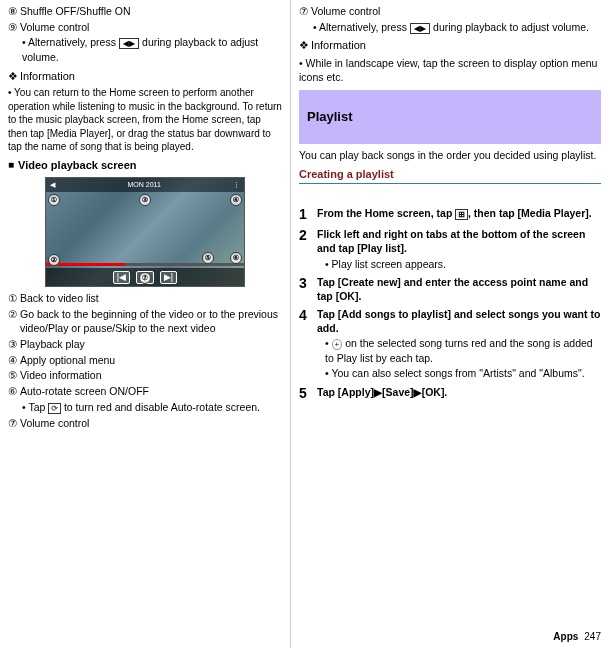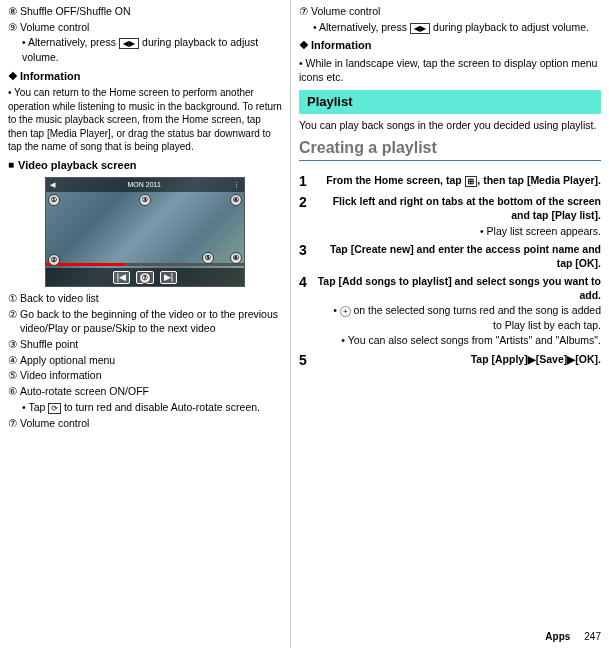--- a/index.html
+++ b/index.html
@@ -42,21 +42,21 @@
     }
     .sub-item {
       padding-left: 14px;
       margin-bottom: 1px;
     }
     .sub-item::before {
       content: "• ";
     }
     .info-header {
       font-size: 11px;
-      font-weight: bold;
+      font-weight: normal;
       margin: 4px 0 2px 0;
     }
     .info-header::before {
       content: "❖";
       margin-right: 2px;
     }
     .section-header {
       font-size: 11px;
       font-weight: bold;
       margin: 4px 0 2px 0;
@@ -155,51 +155,50 @@
       font-size: 14px;
       font-weight: bold;
       min-width: 18px;
       line-height: 1.2;
       padding-right: 4px;
     }
     .step-content {
       flex: 1;
       font-size: 10.5px;
       line-height: 1.35;
-      text-align: right;
     }
     .step-content strong {
       font-weight: bold;
     }
     .step-sub {
       padding-left: 8px;
       margin-top: 1px;
     }
     .step-sub::before {
       content: "• ";
     }
     .playlist-header {
-      background: #5eead4;
-      padding: 3px 8px;
+      background: #c4b5fd;
+      padding: 18px 8px;
       font-size: 13px;
       font-weight: bold;
       margin-bottom: 4px;
       border-radius: 1px;
     }
     .playlist-intro {
       font-size: 10.5px;
       margin-bottom: 4px;
       line-height: 1.4;
     }
     .creating-header {
-      font-size: 16px;
-      font-weight: bold;
-      color: #737373;
+      font-size: 11px;
+      font-weight: bold;
+      color: #7f1d1d;
       border-bottom: 1px solid #3a7ab0;
-      margin-bottom: 12px;
+      margin-bottom: 22px;
       padding-bottom: 1px;
     }
   </style>
 </head>
 <body>
 
 <div class="page">
 
   <div class="left-col">
 
@@ -255,21 +254,21 @@
       <div class="item-row">
         <span class="item-num">①</span>
         <span class="item-text">Back to video list</span>
       </div>
       <div class="item-row">
         <span class="item-num">②</span>
         <span class="item-text">Go back to the beginning of the video or to the previous video/Play or pause/Skip to the next video</span>
       </div>
       <div class="item-row">
         <span class="item-num">③</span>
-        <span class="item-text">Shuffle point</span>
+        <span class="item-text">Playback play</span>
       </div>
       <div class="item-row">
         <span class="item-num">④</span>
         <span class="item-text">Apply optional menu</span>
       </div>
       <div class="item-row">
         <span class="item-num">⑤</span>
         <span class="item-text">Video information</span>
       </div>
       <div class="item-row">
@@ -342,20 +341,20 @@
 
       <div class="step-row">
         <div class="step-num">5</div>
         <div class="step-content">
           <strong>Tap [Apply]▶[Save]▶[OK].</strong>
         </div>
       </div>
 
     </div>
 
-    <div style="position:absolute;bottom:4px;right:8px;display:flex;align-items:center;gap:14px;">
+    <div style="position:absolute;bottom:4px;right:8px;display:flex;align-items:center;gap:6px;">
       <span style="font-weight:bold;font-size:10px;">Apps</span>
       <span style="font-size:10px;">247</span>
     </div>
 
   </div>
 
 </div>
 
 </body></html>

